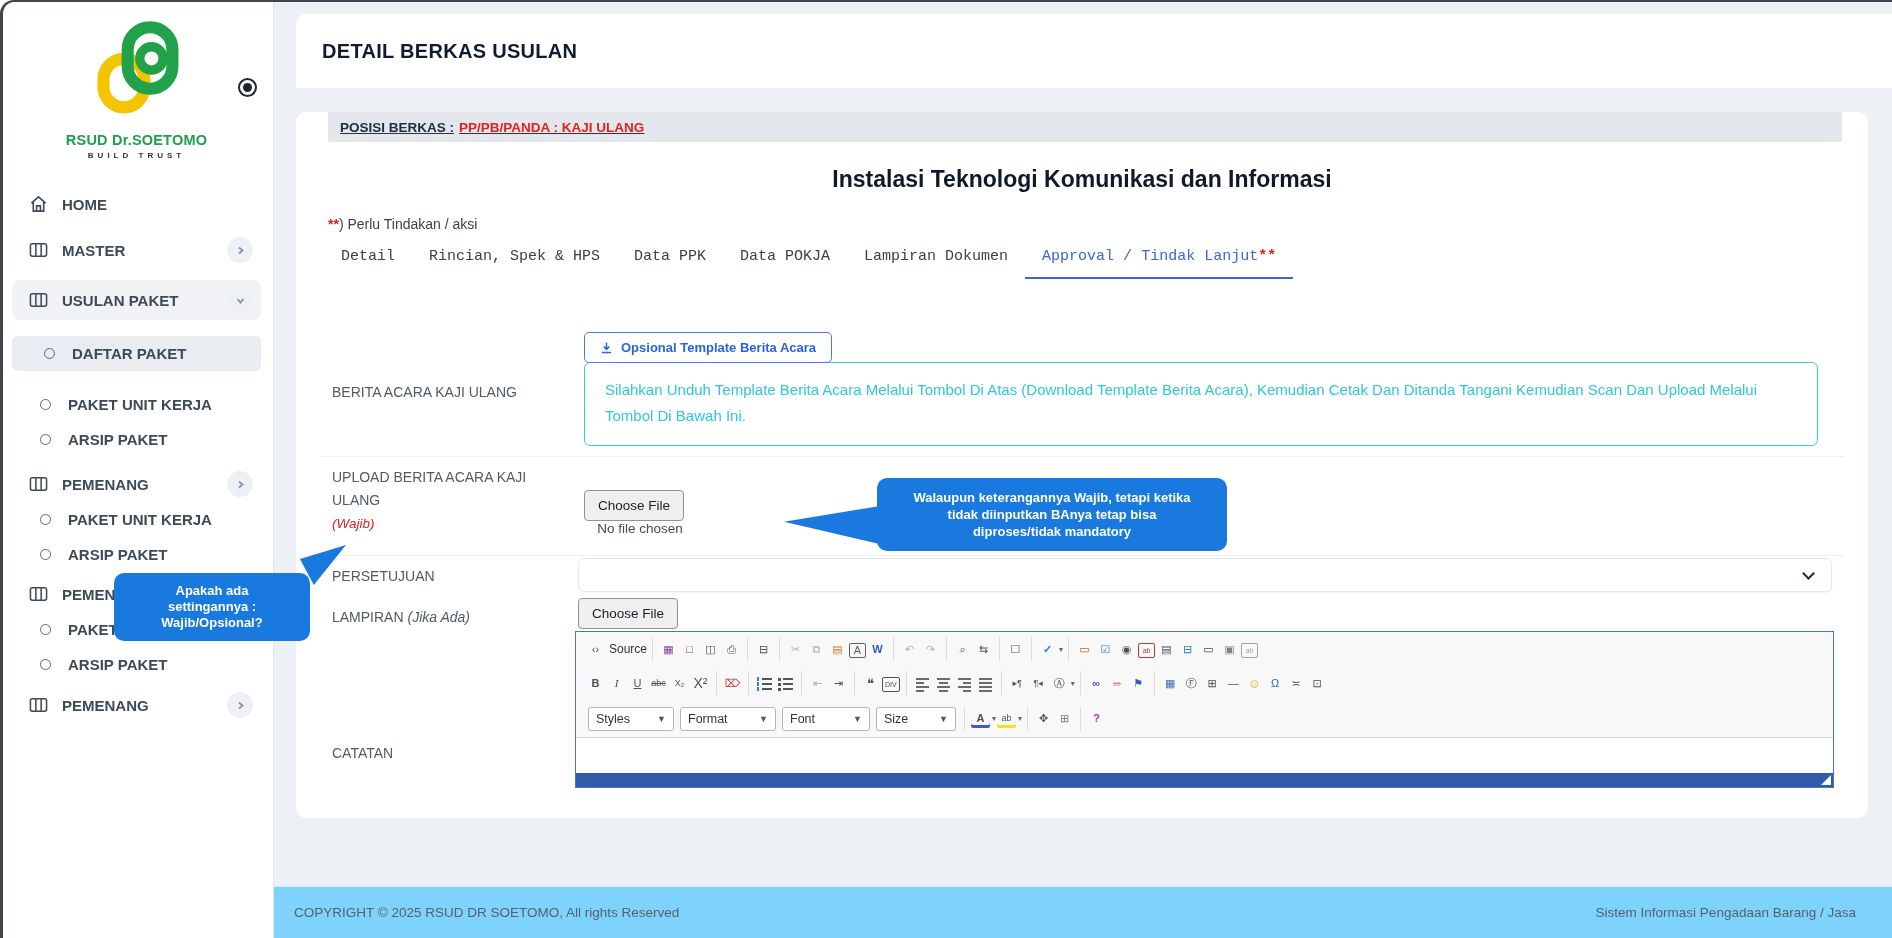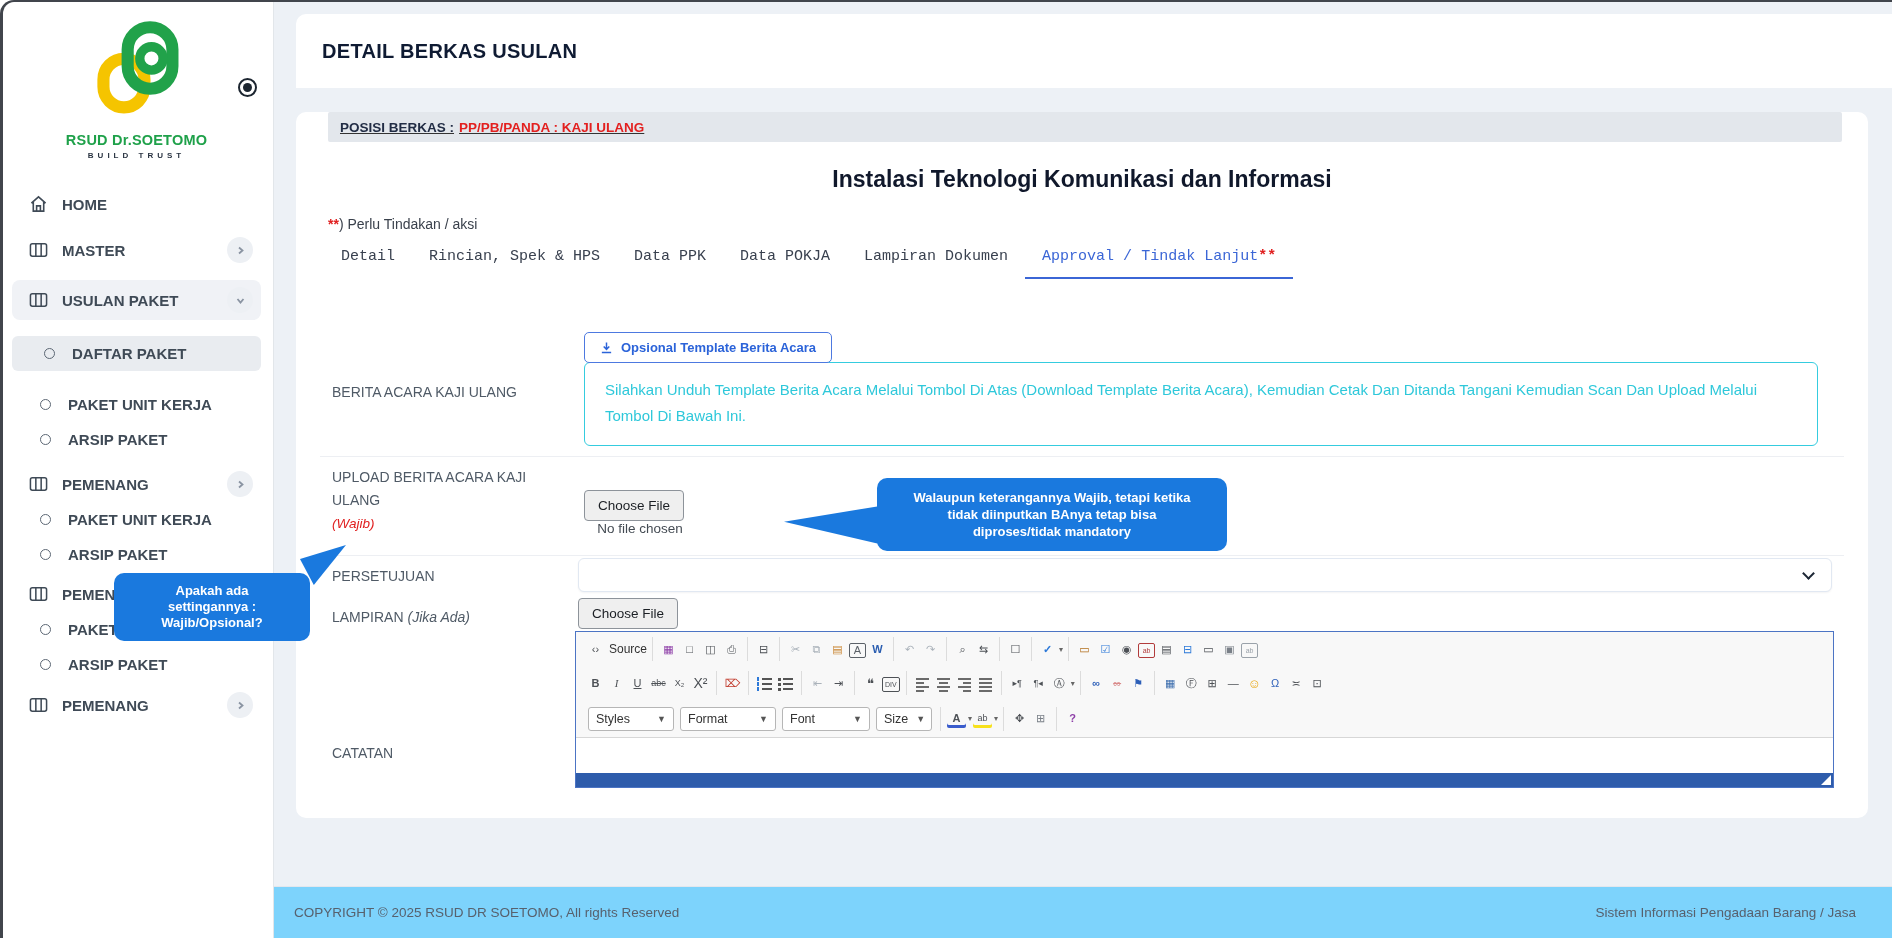--- a/index.html
+++ b/index.html
@@ -433,21 +433,21 @@
             <span class="dd-caret">▼</span>
           </div>
           <div class="tb-dd" style="width: 96px;">
             <span>Format</span>
             <span class="dd-caret">▼</span>
           </div>
           <div class="tb-dd" style="width: 88px;">
             <span>Font</span>
             <span class="dd-caret">▼</span>
           </div>
-          <div class="tb-dd" style="width: 56px;">
+          <div class="tb-dd" style="width: 80px;">
             <span>Size</span>
             <span class="dd-caret">▼</span>
           </div>
         </div>
         <div class="tb-group">
           <span class="tb-icon" style="font-weight: 700; box-shadow: rgb(58, 92, 204) 0px -3px 0px inset;">A</span>
           <span class="tb-caret">▾</span>
           <span class="tb-icon" style="font-size: 9px; box-shadow: rgb(247, 225, 28) 0px -3px 0px inset;">ab</span>
           <span class="tb-caret">▾</span>
         </div>

